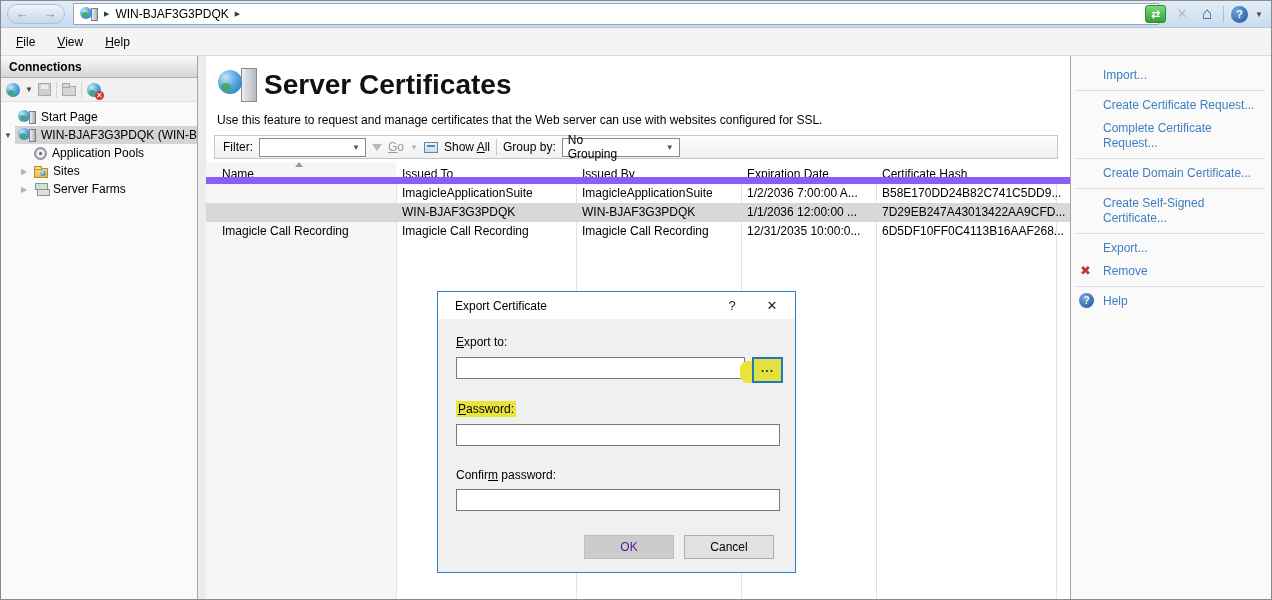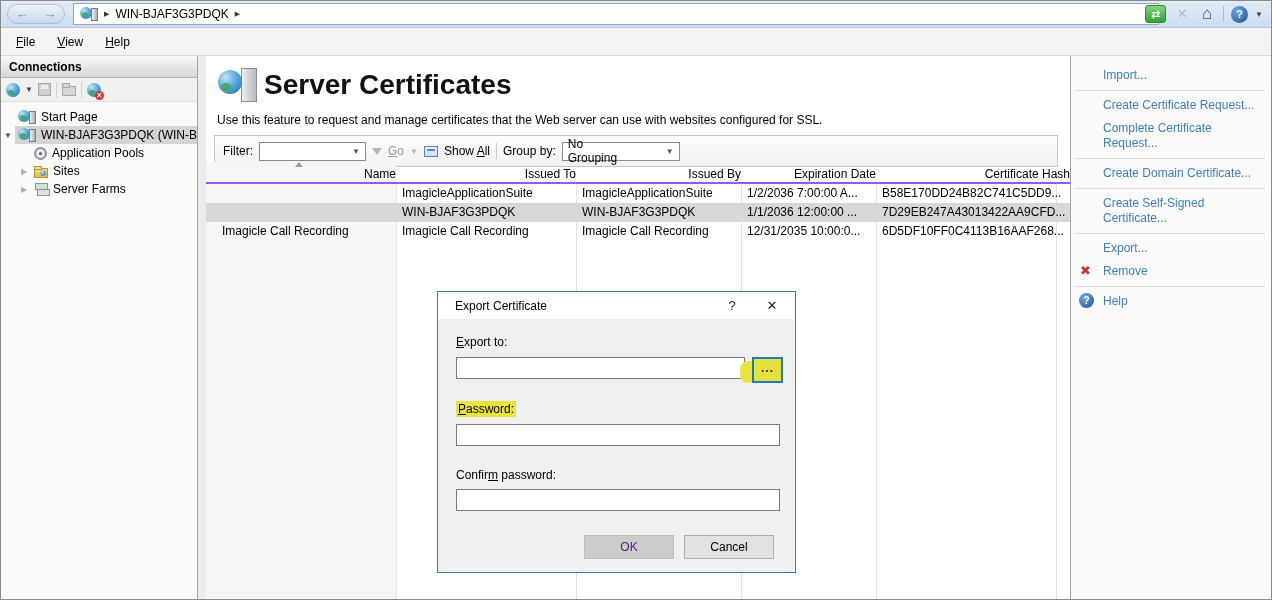--- a/index.html
+++ b/index.html
@@ -67,38 +67,38 @@
 
   
   .content { flex:1; position:relative; background:#fff; border-right:1px solid #a5a5a5; overflow:hidden; }
   .feature-icon { position:absolute; left:12px; top:11px; width:42px; height:38px; }
   .feature-icon .tower { position:absolute; right:3px; top:1px; width:16px; height:34px; background:linear-gradient(90deg,#ececec,#b4bac1); border:1px solid #868d95; }
   .feature-icon .fglobe { position:absolute; left:0; top:3px; width:24px; height:24px; border-radius:50%; background:radial-gradient(circle at 32% 30%,#c3e5f8 0%,#5aa9de 45%,#1e6fb5 100%); }
   .feature-icon .fglobe::after { content:""; position:absolute; left:3px; bottom:3px; width:10px; height:8px; border-radius:50%; background:#43a84b; opacity:.85; }
   .page-title { position:absolute; left:58px; top:13px; font-size:28px; color:#111; }
   .page-desc { position:absolute; left:11px; top:57px; font-size:12px; }
 
-  .filter-bar { position:absolute; left:8px; top:79px; width:844px; height:32px; border:1px solid #c6c6c6; background:linear-gradient(#fdfdfd,#f1f1f1); display:flex; align-items:center; gap:6px; padding:8px 8px; }
+  .filter-bar { position:absolute; left:8px; top:79px; width:844px; height:24px; border:1px solid #c6c6c6; background:linear-gradient(#fdfdfd,#f1f1f1); display:flex; align-items:center; gap:6px; padding:8px 8px; }
   .combo { background:#fff; border:1px solid #8a8a8a; height:19px; display:flex; align-items:center; justify-content:flex-end; padding:0 5px; }
   .combo .caret { color:#555; }
   .combo.filter { width:107px; }
   .combo.group { width:118px; justify-content:space-between;gap:48px; }
   .funnel { width:0; height:0; border-left:5px solid transparent; border-right:5px solid transparent; border-top:7px solid #b8b8b8; margin-top:1px; }
   .go-label { color:#9a9a9a; }
   .go-caret { font-size:8px; color:#b5b5b5; }
   .showall-icon { width:14px; height:11px; border:1px solid #5b87b5; background:linear-gradient(#eaf2fa,#c9dcef); position:relative; }
   .showall-icon::after { content:""; position:absolute; left:2px; top:2px; right:2px; height:2px; background:#5b87b5; }
   .fb-sep { width:1px; height:16px; background:#c9c9c9; }
 
   
   .list { position:absolute; left:0; top:106px; right:0; bottom:0; }
   .col-tint { position:absolute; left:0; top:0; width:190px; bottom:0; background:#f6f6f6; }
   .gridline { position:absolute; top:22px; bottom:0; width:1px; background:#e3e3e3; }
   .lrow { position:relative; display:flex; height:19px; line-height:19px; }
-  .lrow.header { height:22px; line-height:24px; border-bottom:2px solid #8b5cf6;text-align:right; }
+  .lrow.header { height:22px; line-height:24px; border-bottom:7px solid #8b5cf6; }
   .lrow.selected { background:#d8d8d8; }
   .c0 { width:190px; padding-left:16px; } .c1 { width:180px; padding-left:6px; }
   .c2 { width:165px; padding-left:6px; } .c3 { width:135px; padding-left:6px; }
   .c4 { flex:1; padding-left:6px; }
   .cell { white-space:nowrap; overflow:hidden; }
   .sort-caret { position:absolute; left:89px; top:0px; width:0; height:0; border-left:4px solid transparent; border-right:4px solid transparent; border-bottom:5px solid #9a9a9a; }
 
   
   .actions { width:200px; background:#fafafa; display:flex; flex-direction:column; }
   .action-list { padding:8px 4px 0 0; }

